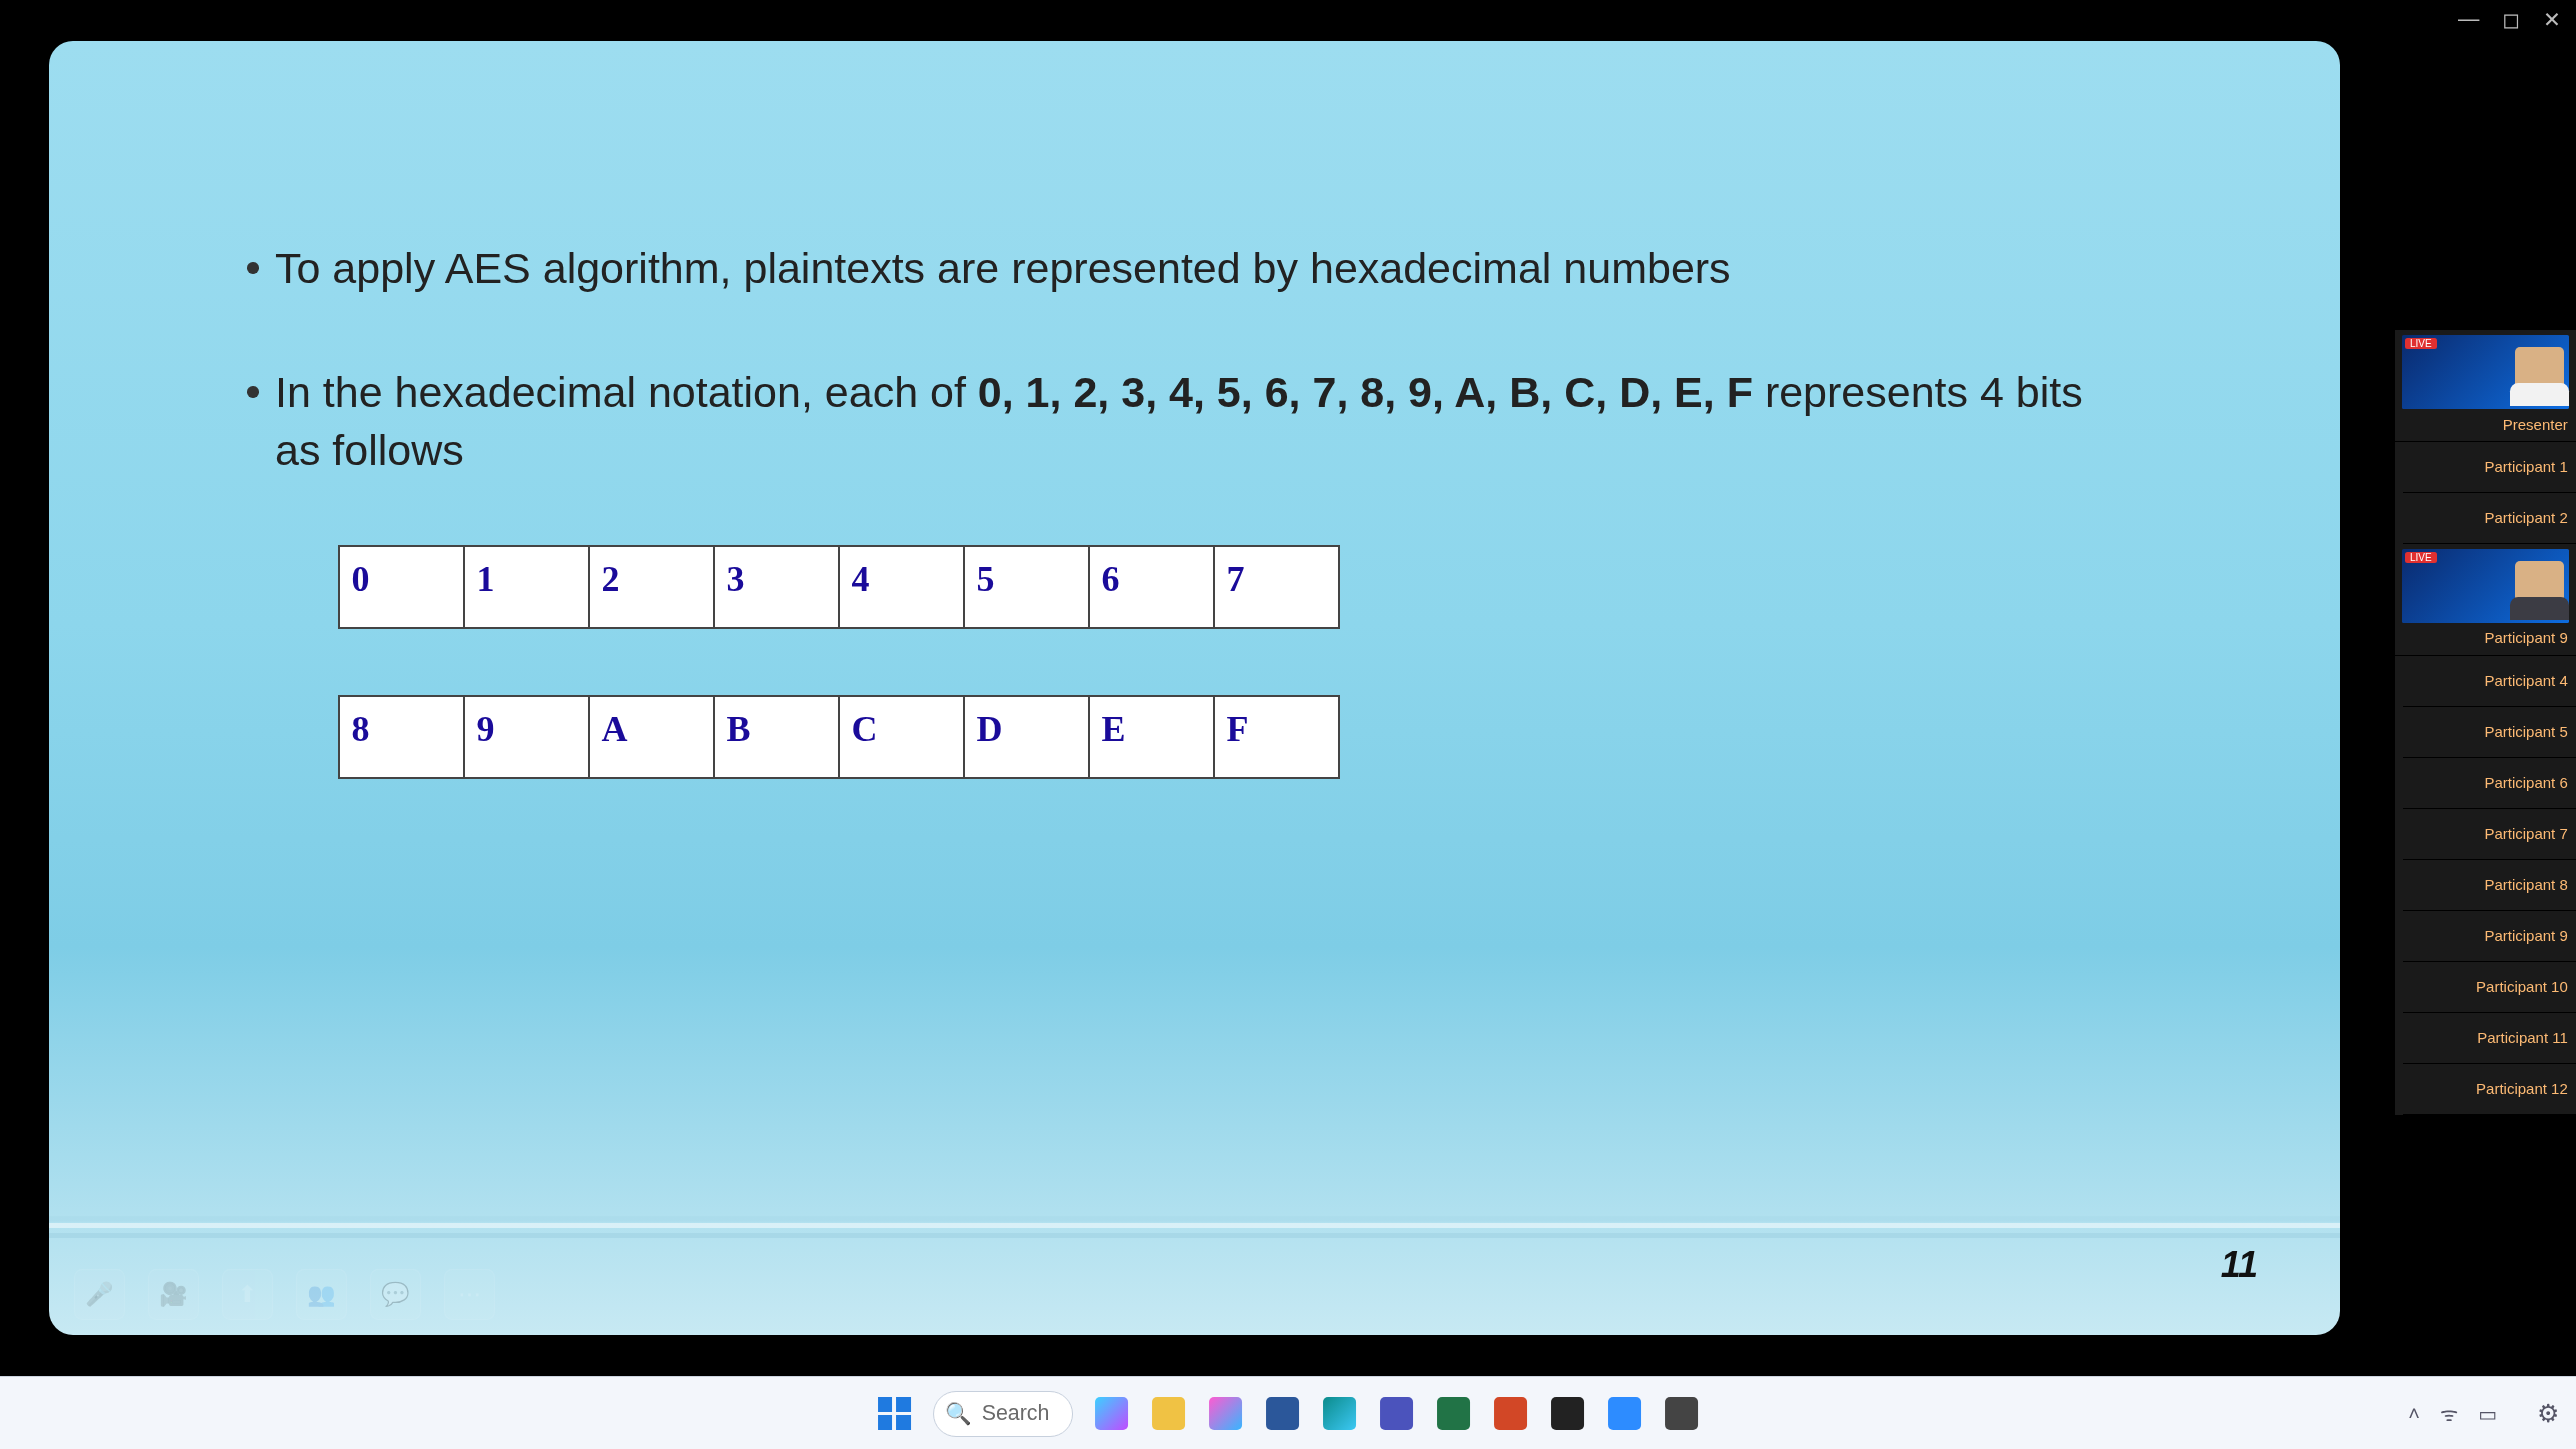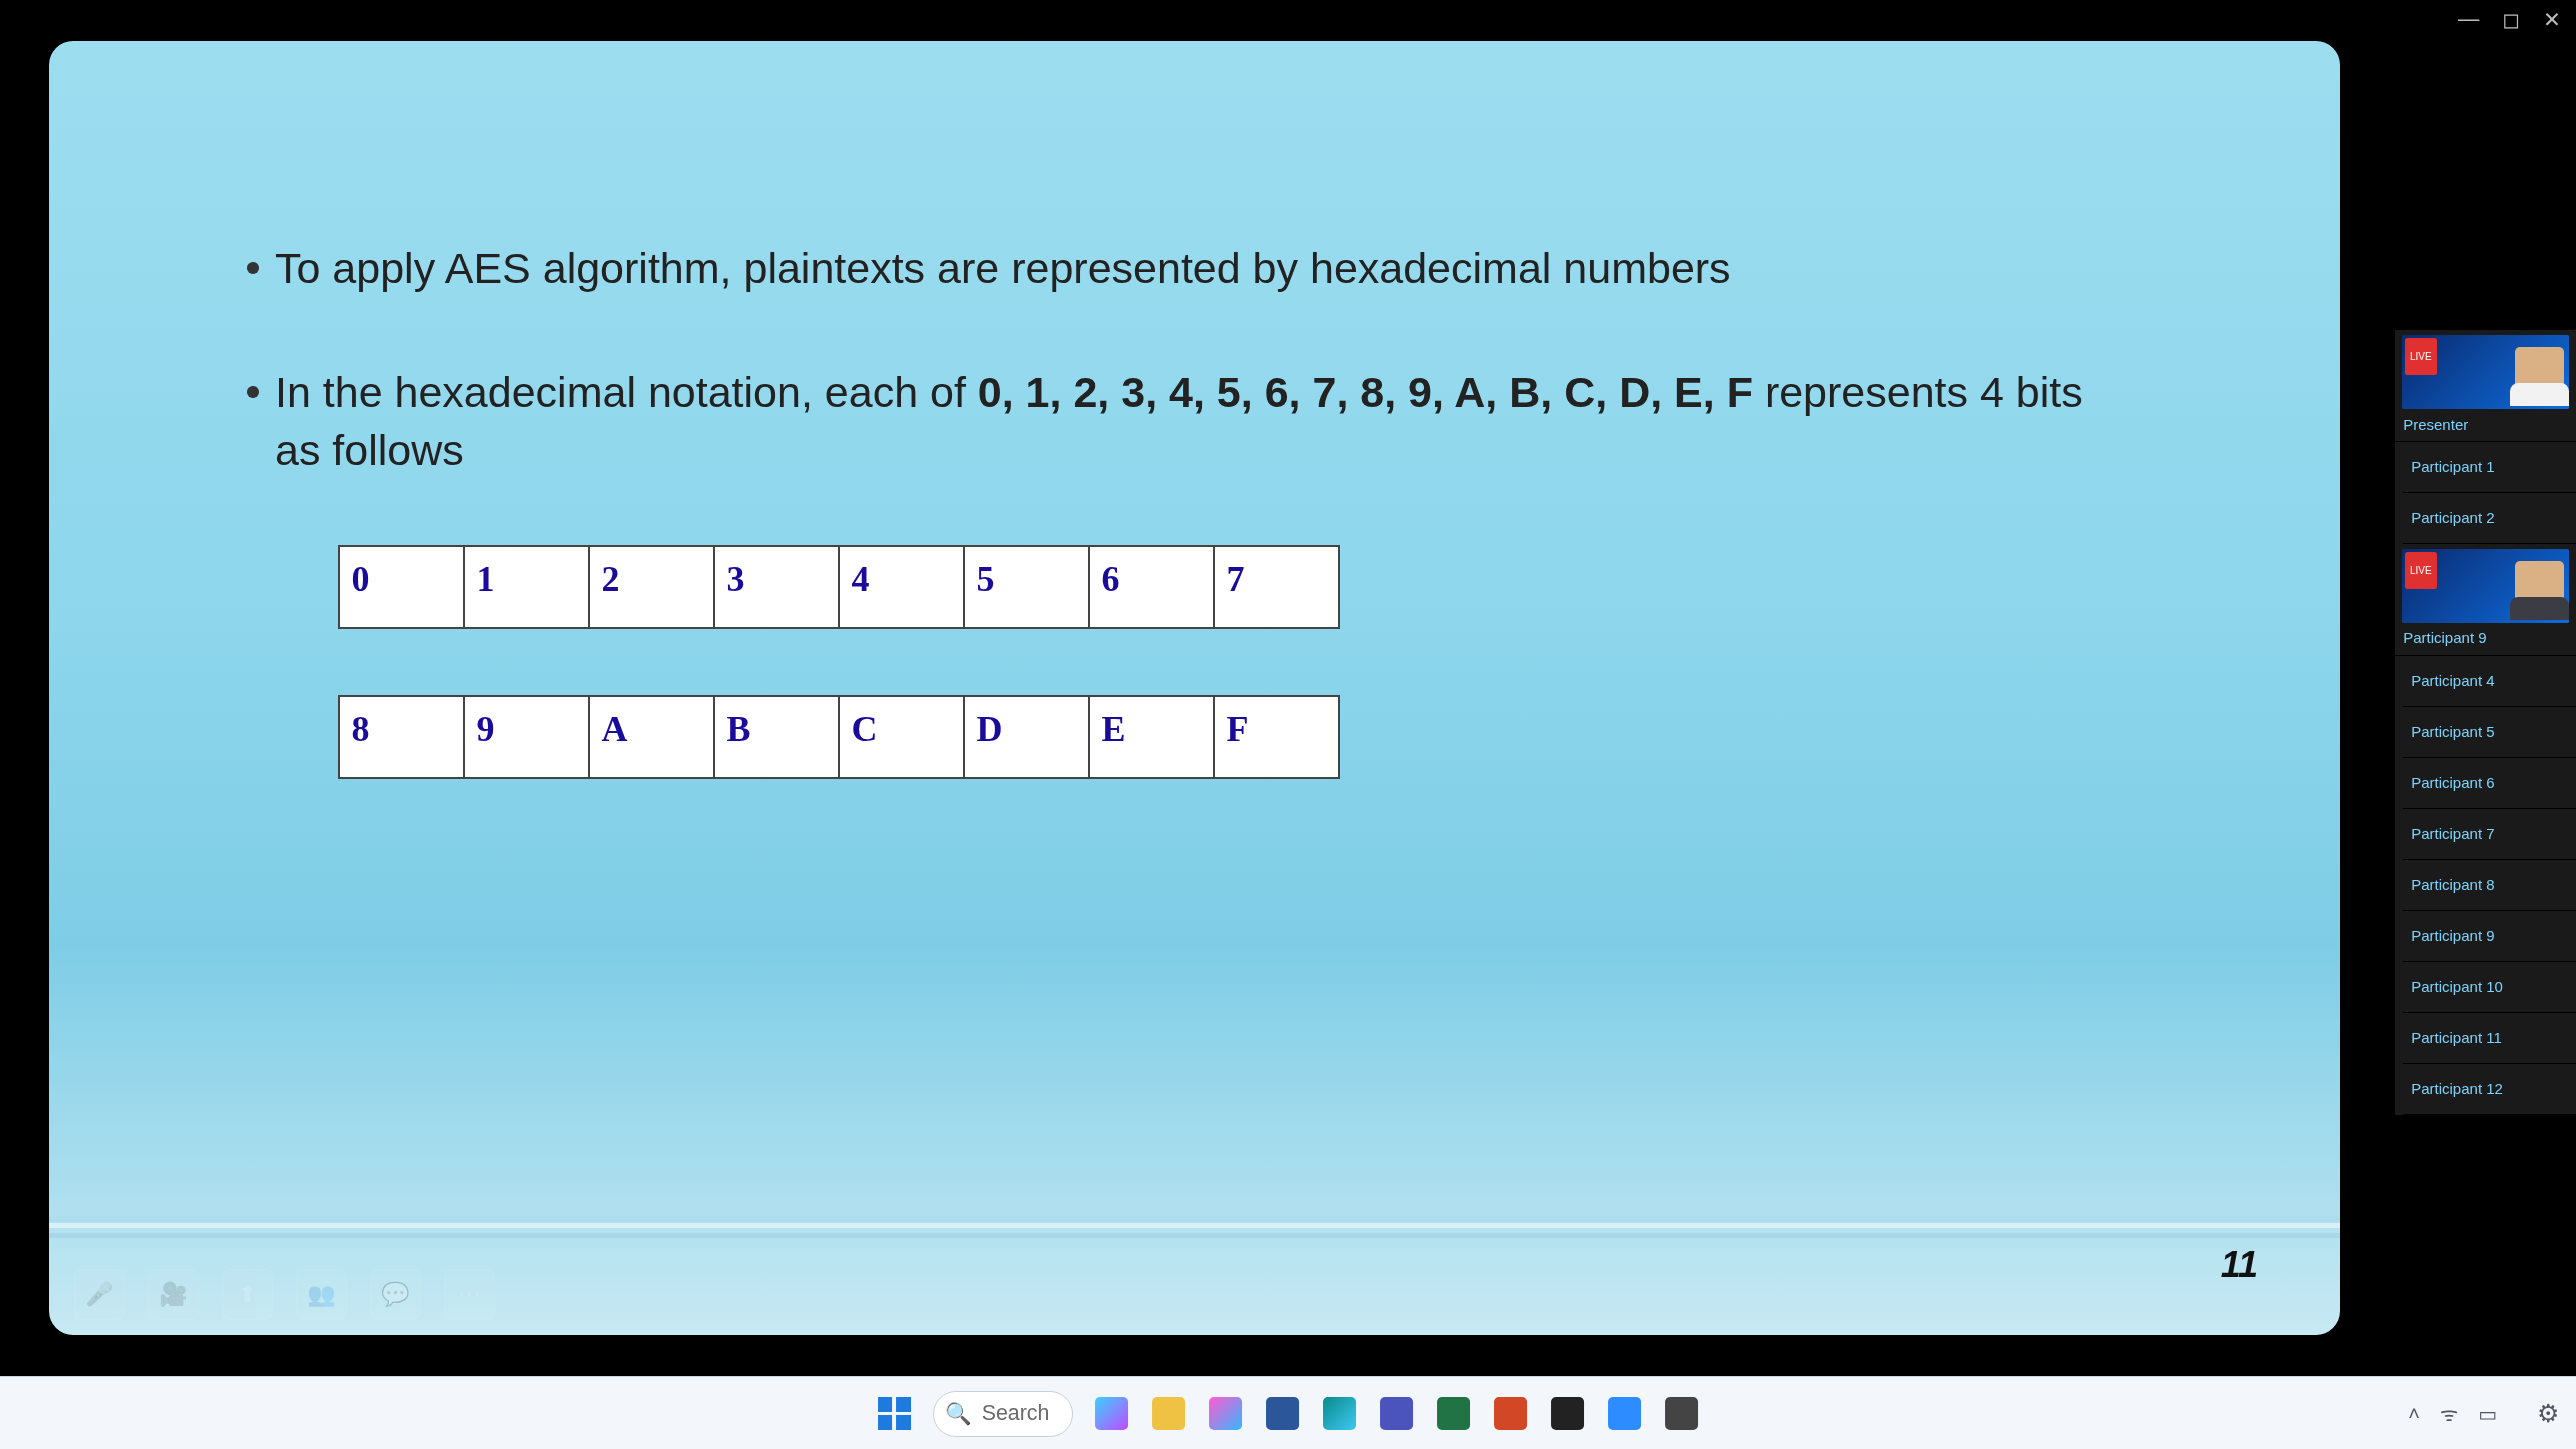--- a/index.html
+++ b/index.html
@@ -152,21 +152,21 @@
     flex-direction: column;
     gap: 3.3px;
   }
   .participants .tile .vid {
     width: 100%;
     height: 74px;
     background: linear-gradient(135deg, #0a2a6e, #0e6de0);
     position: relative;
     border-radius: 1.6px;
   }
-  .participants .tile .name { font-size: 15px; color:#7dd3fc; text-align:left; padding:3.3px 1.6px; white-space:nowrap; overflow:hidden; text-overflow:ellipsis;}
+  .participants .tile .name { font-size: 15px; color:#fdba74; text-align:right; padding:3.3px 1.6px; white-space:nowrap; overflow:hidden; text-overflow:ellipsis;}
   .participants .tile.novideo { height: 51px; justify-content:center;margin-left:8px;}
   .avatar {
     position:absolute;
     right:5px; bottom:3.3px;
     width:49px; height:59px;
     background:#d9b185;
     border-radius:5px 5px 0 0;
   }
   .avatar.shirt-white::after{
     content:"";
@@ -176,21 +176,21 @@
   }
   .avatar.shirt-dark::after{
     content:"";
     position:absolute;
     bottom:0; left:-5px; right:-5px; height:23px;
     background:#3c3c44; border-radius:8.2px 8.2px 0 0;
   }
   .badge {
     position:absolute; top:3.3px; left:3.3px;
     background:#e03030; color:#fff;
-    font-size:10px; padding:13px 5px; border-radius:2.5px;
+    font-size:10px; padding:0 5px; border-radius:2.5px;
   }
 
   
   .taskbar {
     position: absolute;
     left:0; right:0; bottom:0;
     height: 74px;
     background: #f3f6fb;
     border-top: 0.8px solid #ccd4e0;
     display: flex;

